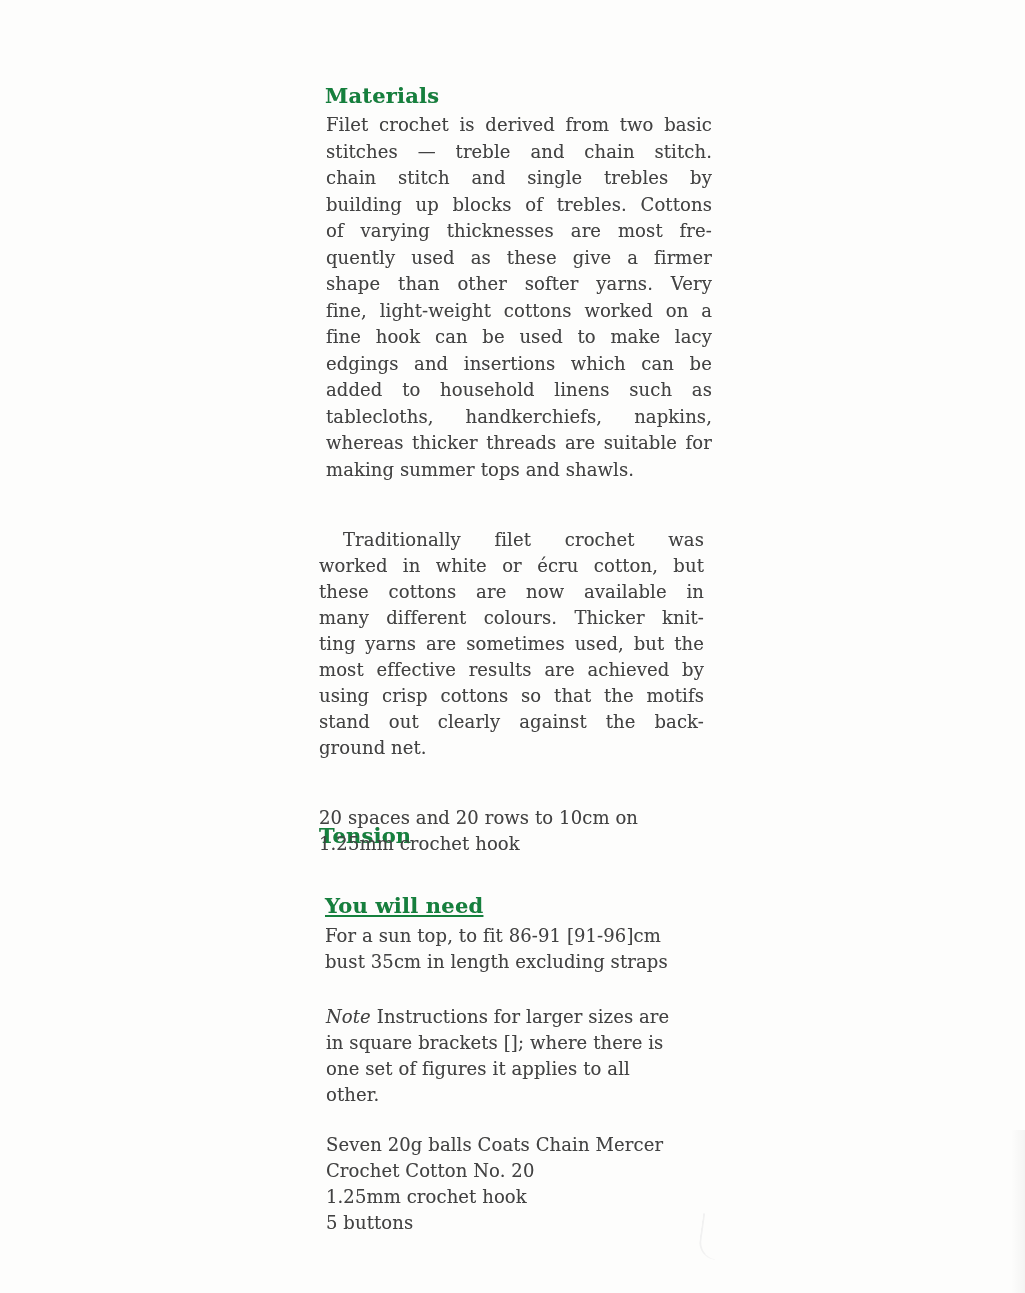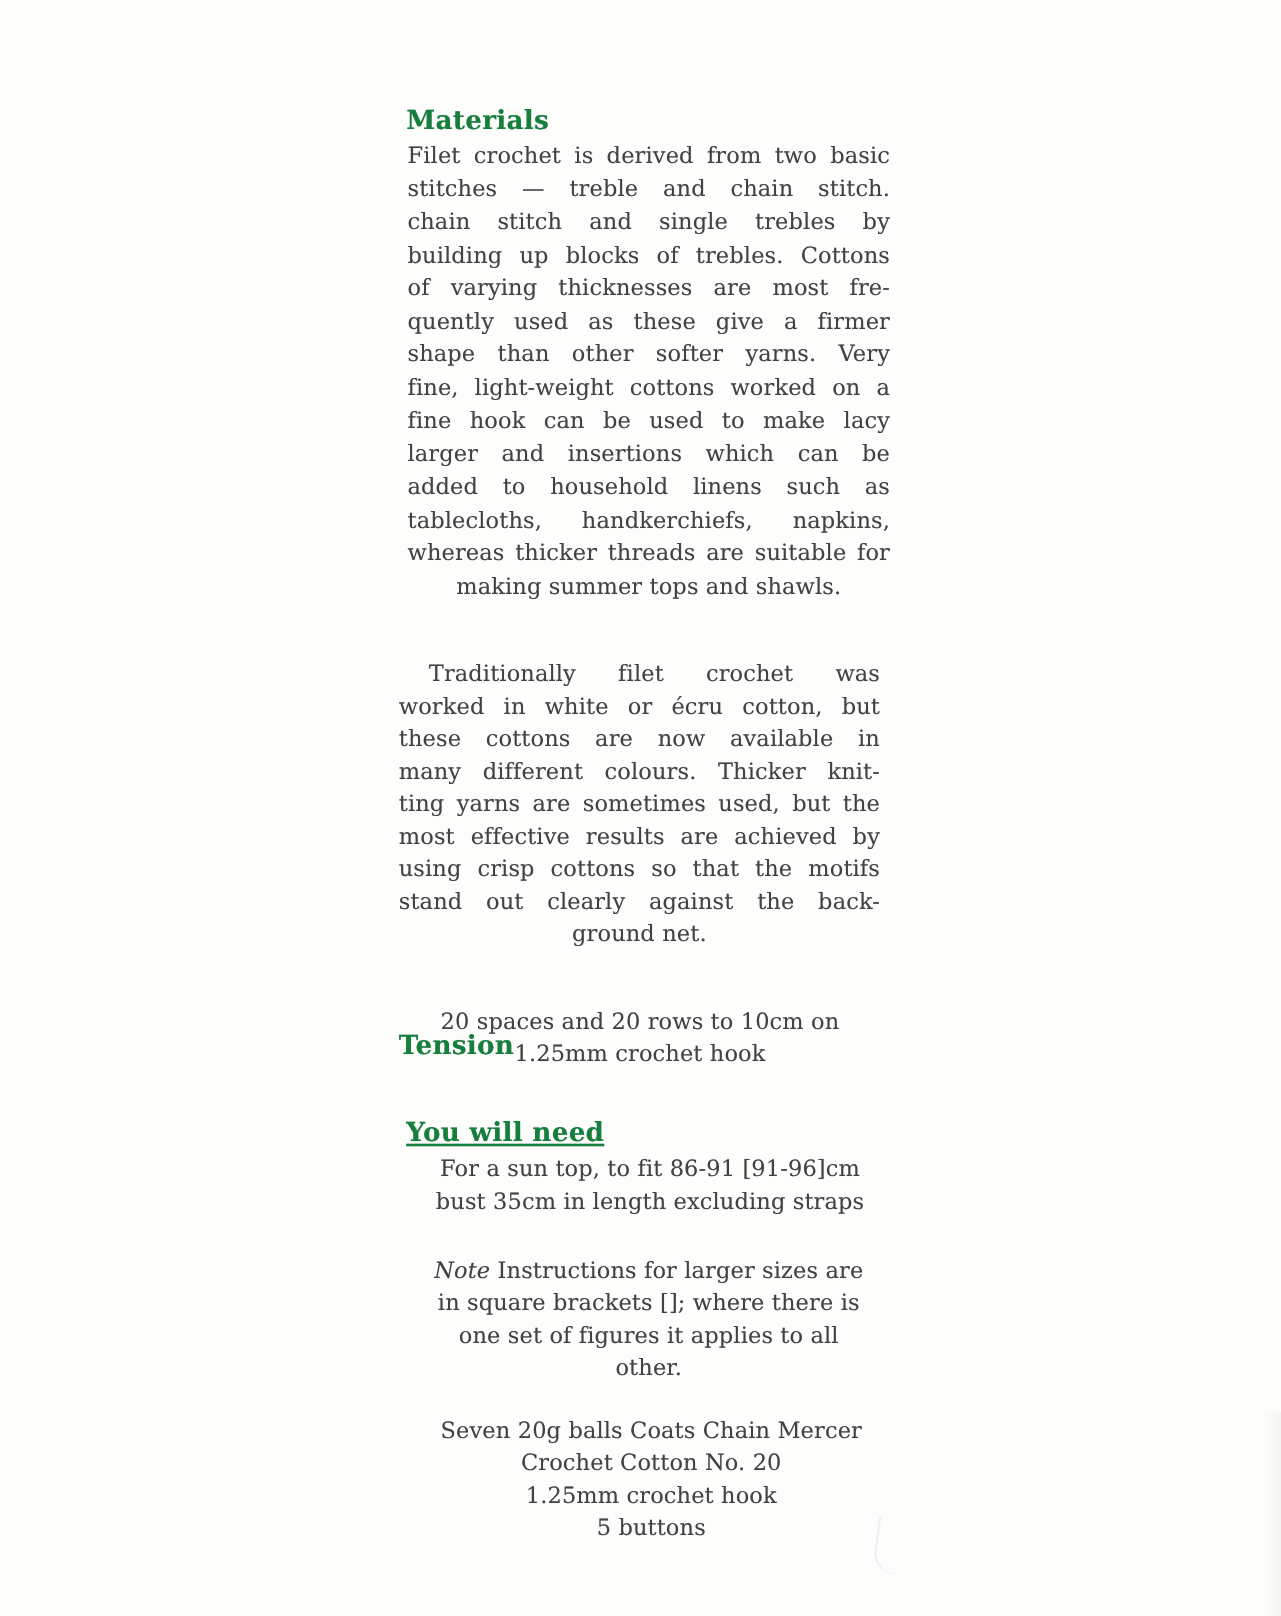--- a/index.html
+++ b/index.html
@@ -33,21 +33,21 @@
     line-height: 26px;
     letter-spacing: 0.1px;
     text-shadow: 0 0 0.6px rgba(70,70,70,0.3);
   }
   .lines-26-5 .line { height: 26.5px; line-height: 26.5px; }
   .line.just {
     text-align: justify;
     text-align-last: justify;
   }
   .line.left {
-    text-align: center;
+    text-align: left;
   }
   .note-lead {
     font-style: italic;
   }
   
   .curl-mark {
     position: absolute;
     left: 700px;
     top: 1214px;
     width: 16px;
@@ -78,21 +78,21 @@
   <div class="block lines-26-5" style="left:326px; top:112px; width:386px;">
       <div class="line just">Filet crochet is derived from two basic</div>
       <div class="line just">stitches — treble and chain stitch.</div>
       <div class="line just">chain stitch and single trebles by</div>
       <div class="line just">building up blocks of trebles. Cottons</div>
       <div class="line just">of varying thicknesses are most fre-</div>
       <div class="line just">quently used as these give a firmer</div>
       <div class="line just">shape than other softer yarns. Very</div>
       <div class="line just">fine, light-weight cottons worked on a</div>
       <div class="line just">fine hook can be used to make lacy</div>
-      <div class="line just">larger and insertions which can be</div>
+      <div class="line just">edgings and insertions which can be</div>
       <div class="line just">added to household linens such as</div>
       <div class="line just">tablecloths, handkerchiefs, napkins,</div>
       <div class="line just">whereas thicker threads are suitable for</div>
       <div class="line left">making summer tops and shawls.</div>
     </div>
 
   <div class="block" style="left:319px; top:527px; width:385px;">
       <div class="line just" style="padding-left: 24px;">Traditionally filet crochet was</div>
       <div class="line just">worked in white or écru cotton, but</div>
       <div class="line just">these cottons are now available in</div>

